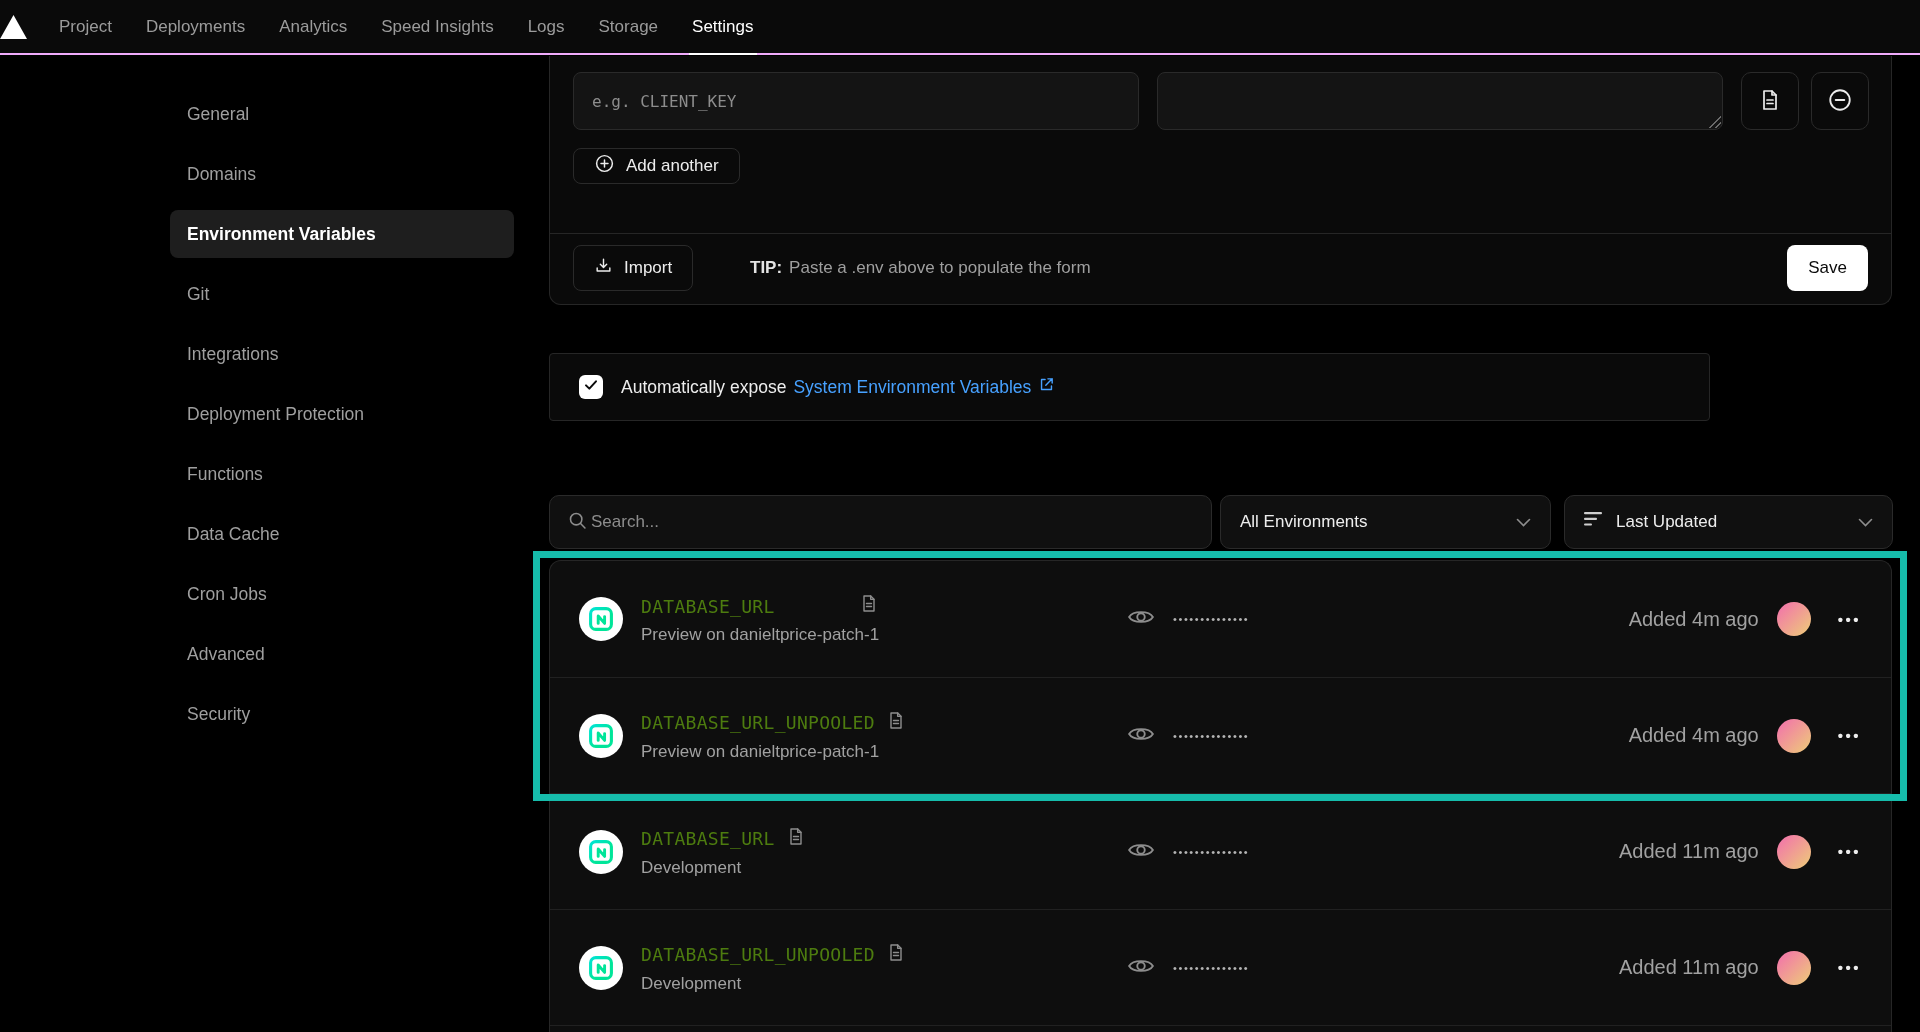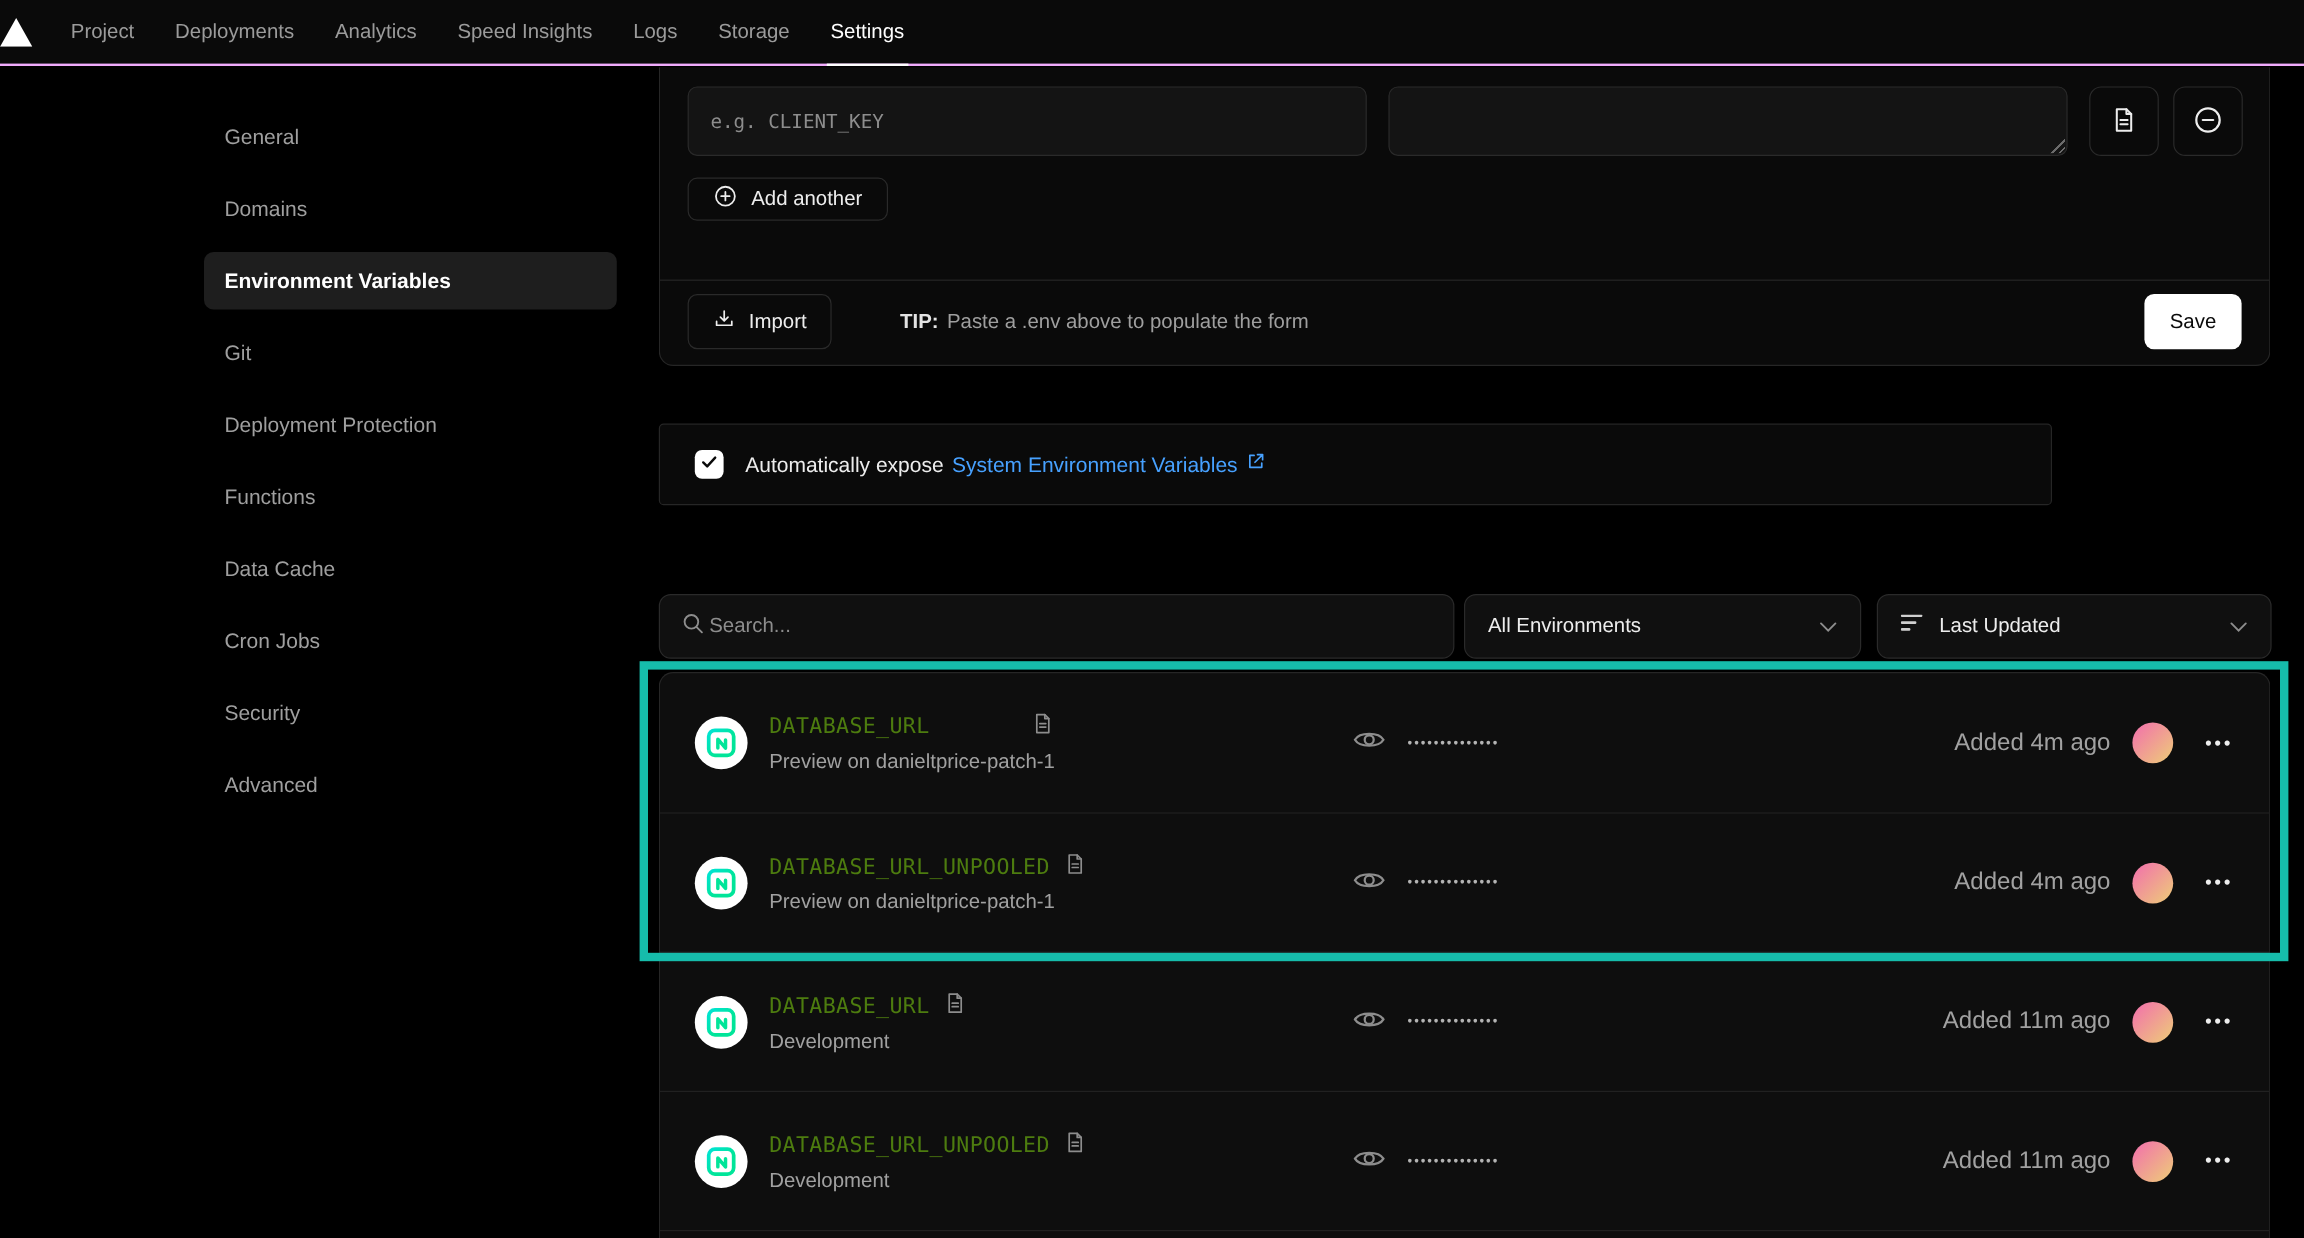--- a/index.html
+++ b/index.html
@@ -128,26 +128,27 @@
   <span class="nav-item">Logs</span>
   <span class="nav-item">Storage</span>
   <span class="nav-item active">Settings</span>
 </header>
 
 <nav class="sidebar">
   <div class="side-item">General</div>
   <div class="side-item">Domains</div>
   <div class="side-item active">Environment Variables</div>
   <div class="side-item">Git</div>
+  <div class="side-item">Integrations</div>
   <div class="side-item">Deployment Protection</div>
   <div class="side-item">Functions</div>
   <div class="side-item">Data Cache</div>
   <div class="side-item">Cron Jobs</div>
+  <div class="side-item">Advanced</div>
   <div class="side-item">Security</div>
-  <div class="side-item">Advanced</div>
 </nav>
 
 <main class="content">
 
   <section class="card-form">
     <input class="text-input key-input" placeholder="e.g. CLIENT_KEY" style="">
     <textarea class="text-input value-input" style=""></textarea>
     <span class="resize-handle"></span>
 
     <button class="icon-btn file-btn">

